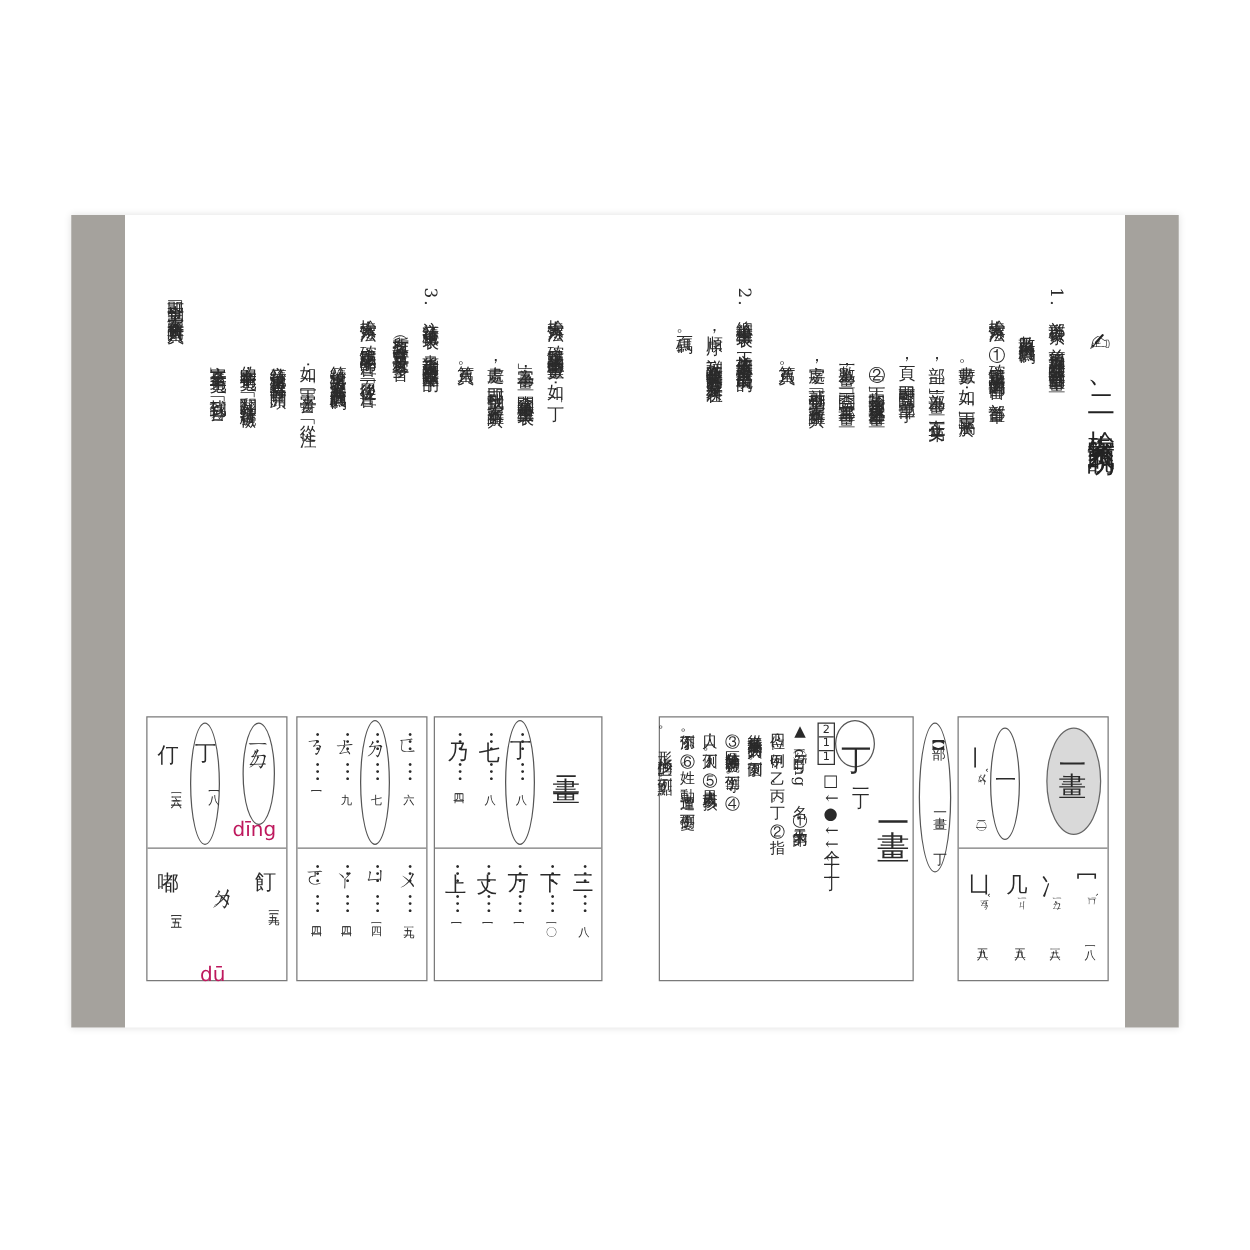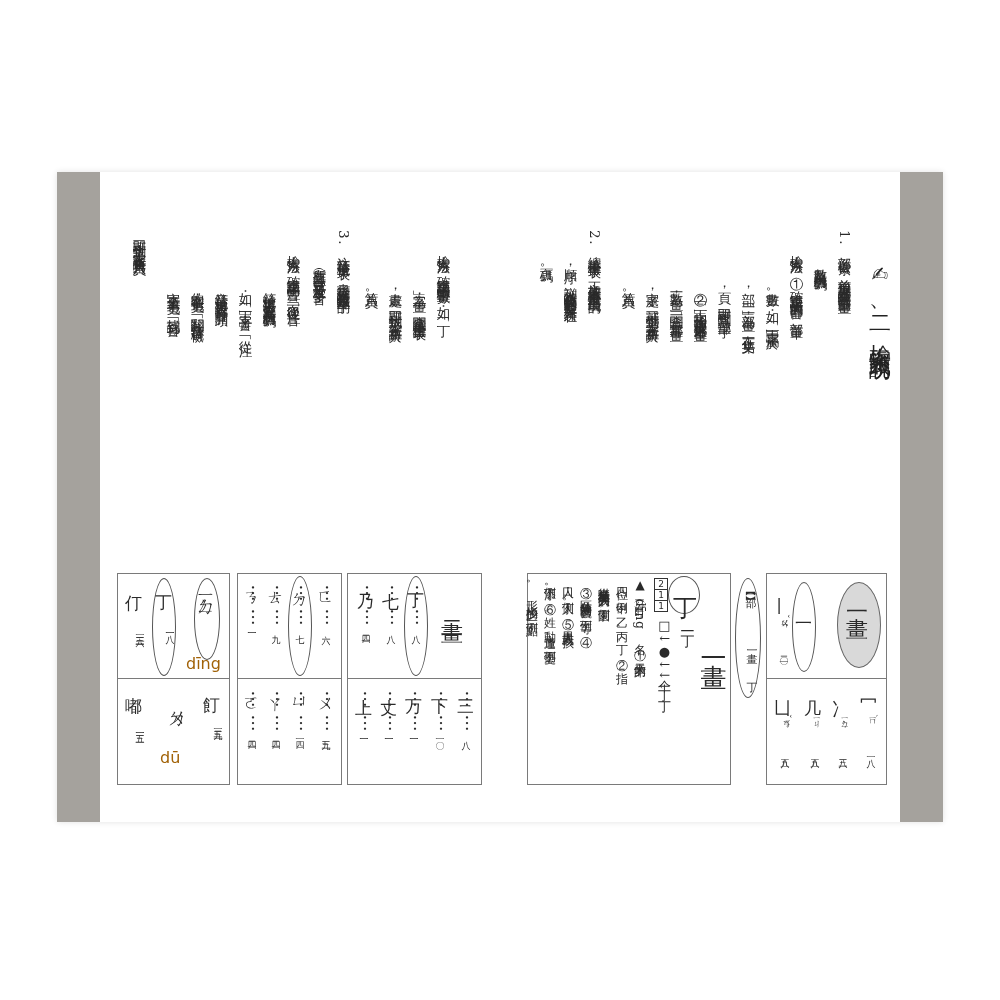--- a/index.html
+++ b/index.html
@@ -19,21 +19,21 @@
 
   
   .box { position:absolute; border:1.4px solid #7a7a7a; background:#fff; }
   .hdiv { position:absolute; left:0; right:0; height:0; border-top:1.4px solid #7a7a7a; }
   .cell { position:absolute; writing-mode:vertical-rl; text-align:center; font-size:17px; line-height:20px; }
   .big { font-family:"DejaVu Sans","Liberation Sans",sans-serif; font-size:22px; }
   .dots { display:inline-block; letter-spacing:0; }
   .oval { position:absolute; border:1.2px solid #555; border-radius:50%; }
   .oval.gray { background:#d9d9d9; border-color:#666; }
   .small { font-size:9px; }
-  .pinyin { position:absolute; font-family:"DejaVu Sans","Liberation Sans",sans-serif; font-size:16px; color:#a16207; }
+  .pinyin { position:absolute; font-family:"DejaVu Sans","Liberation Sans",sans-serif; font-size:16px; color:#be185d; }
   .gloss { position:absolute; writing-mode:vertical-rl; font-size:12px; line-height:20px; letter-spacing:1px; white-space:nowrap; }
   .strokebox { position:absolute; width:12px; border:1px solid #333; font-size:9px; text-align:center; font-family:"DejaVu Sans",sans-serif; }
   .strokebox div { border-bottom:1px solid #333; height:10px; line-height:10px; }
   .strokebox div:last-child { border-bottom:none; }
 </style>
 </head>
 <body>
 
 <div class="spread">
   <div class="strip left"></div>
@@ -152,19 +152,19 @@
     <div class="oval" style="left:76px; top:4px; width:24px; height:80px;"></div>
     <div class="cell" style="left:78px; top:12px; font-size:19px; line-height:22px;">ㄉㄧㄥ</div>
     <div class="pinyin" style="left:68px; top:80px;">dīng</div>
     <div class="oval" style="left:34px; top:4px; width:22px; height:96px;"></div>
     <div class="cell" style="left:36px; top:8px;"><span>丁</span></div>
     <div class="cell small" style="left:42px; top:54px;">八一一</div>
     <div class="cell" style="left:6px; top:8px;"><span>仃</span></div>
     <div class="cell small" style="left:12px; top:56px;">三六一三</div>
     <div class="hdiv" style="top:104px;"></div>
     <div class="cell" style="left:48px; top:124px; font-size:19px; line-height:24px;">ㄉㄨ</div>
-    <div class="pinyin" style="left:42px; top:174px;">dū</div>
+    <div class="pinyin" style="left:42px; top:196px;">dū</div>
     <div class="cell" style="left:84px; top:110px;"><span>飣</span></div>
     <div class="cell small" style="left:90px; top:150px;">九三一二</div>
     <div class="cell" style="left:6px; top:110px;"><span>嘟</span></div>
     <div class="cell small" style="left:12px; top:154px;">一五一三</div>
   </div>
 </div>
 
 </body></html>

